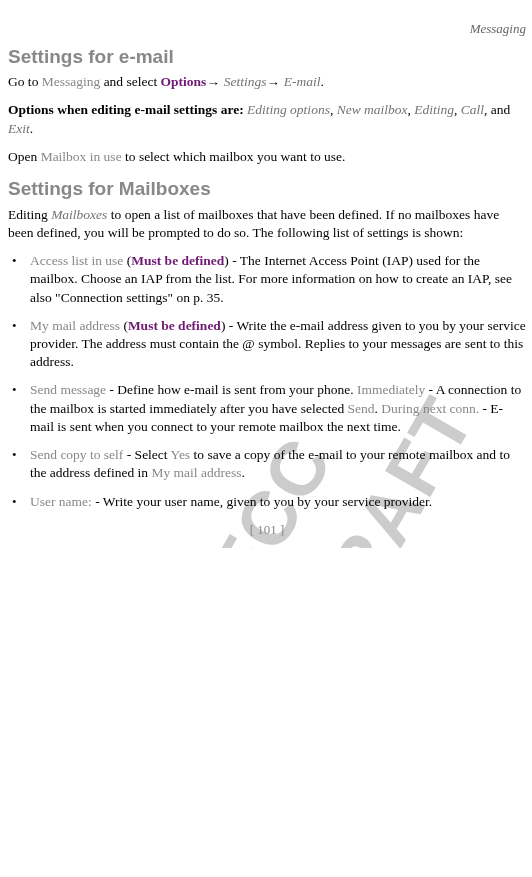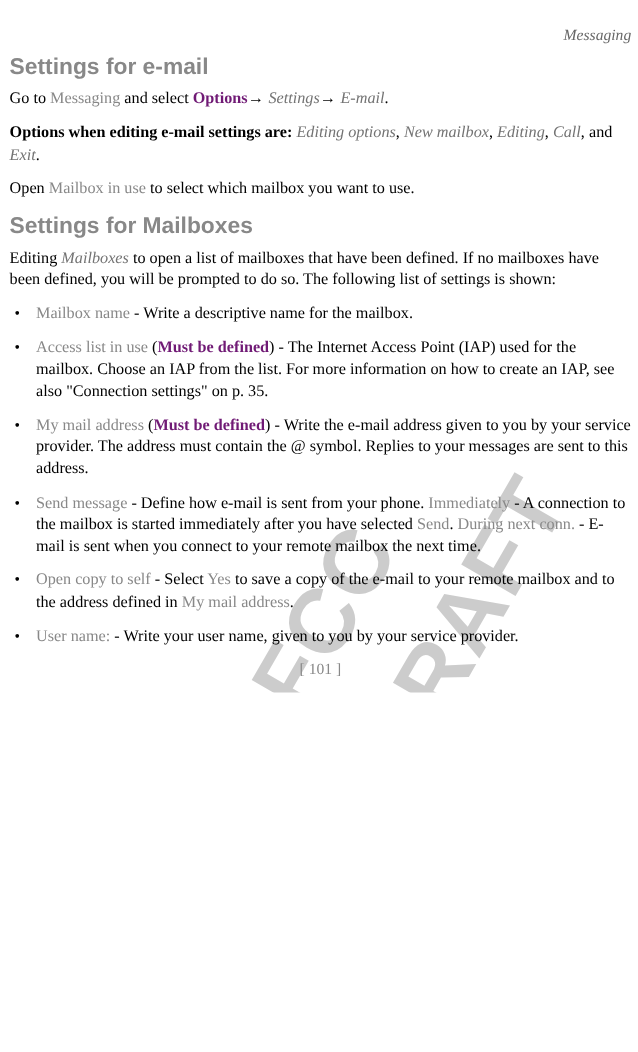--- a/index.html
+++ b/index.html
@@ -106,32 +106,29 @@
 </p>
 
 <h2>Settings for Mailboxes</h2>
 
 <p>
   <span>Editing </span><span class="italic-grey">Mailboxes</span><span> to open a list of mailboxes that have been defined. If no mailboxes have been defined, you will be prompted to do so. The following list of settings is shown:</span>
 </p>
 
 <ul>
   <li>
-    <span class="grey">Mailbox name</span><span> - Write a descriptive name for the mailbox.</span>
-  </li>
-  <li>
     <span class="grey">Access list in use</span><span> (</span><span class="bold-grey">Must be defined</span><span>)</span><span> - The Internet Access Point (IAP) used for the mailbox. Choose an IAP from the list. For more information on how to create an IAP, see also "Connection settings" on p. 35.</span>
   </li>
   <li>
     <span class="grey">My mail address</span><span> (</span><span class="bold-grey">Must be defined</span><span>)</span><span> - Write the e-mail address given to you by your service provider. The address must contain the @ symbol. Replies to your messages are sent to this address.</span>
   </li>
   <li>
     <span class="grey">Send message</span><span> - Define how e-mail is sent from your phone. </span><span class="grey">Immediately</span><span> - A connection to the mailbox is started immediately after you have selected </span><span class="grey">Send</span><span>. </span><span class="grey">During next conn.</span><span> - E-mail is sent when you connect to your remote mailbox the next time.</span>
   </li>
   <li>
-    <span class="grey">Open copy to self</span><span> - Select </span><span class="grey">Yes</span><span> to save a copy of the e-mail to your remote mailbox and to the address defined in </span><span class="grey">My mail address</span><span>.</span>
+    <span class="grey">Send copy to self</span><span> - Select </span><span class="grey">Yes</span><span> to save a copy of the e-mail to your remote mailbox and to the address defined in </span><span class="grey">My mail address</span><span>.</span>
   </li>
   <li>
     <span class="grey">User name:</span><span> - Write your user name, given to you by your service provider.</span>
   </li>
 </ul>
 
 <div class="page-num">[ 101 ]</div>
 
 </body></html>

